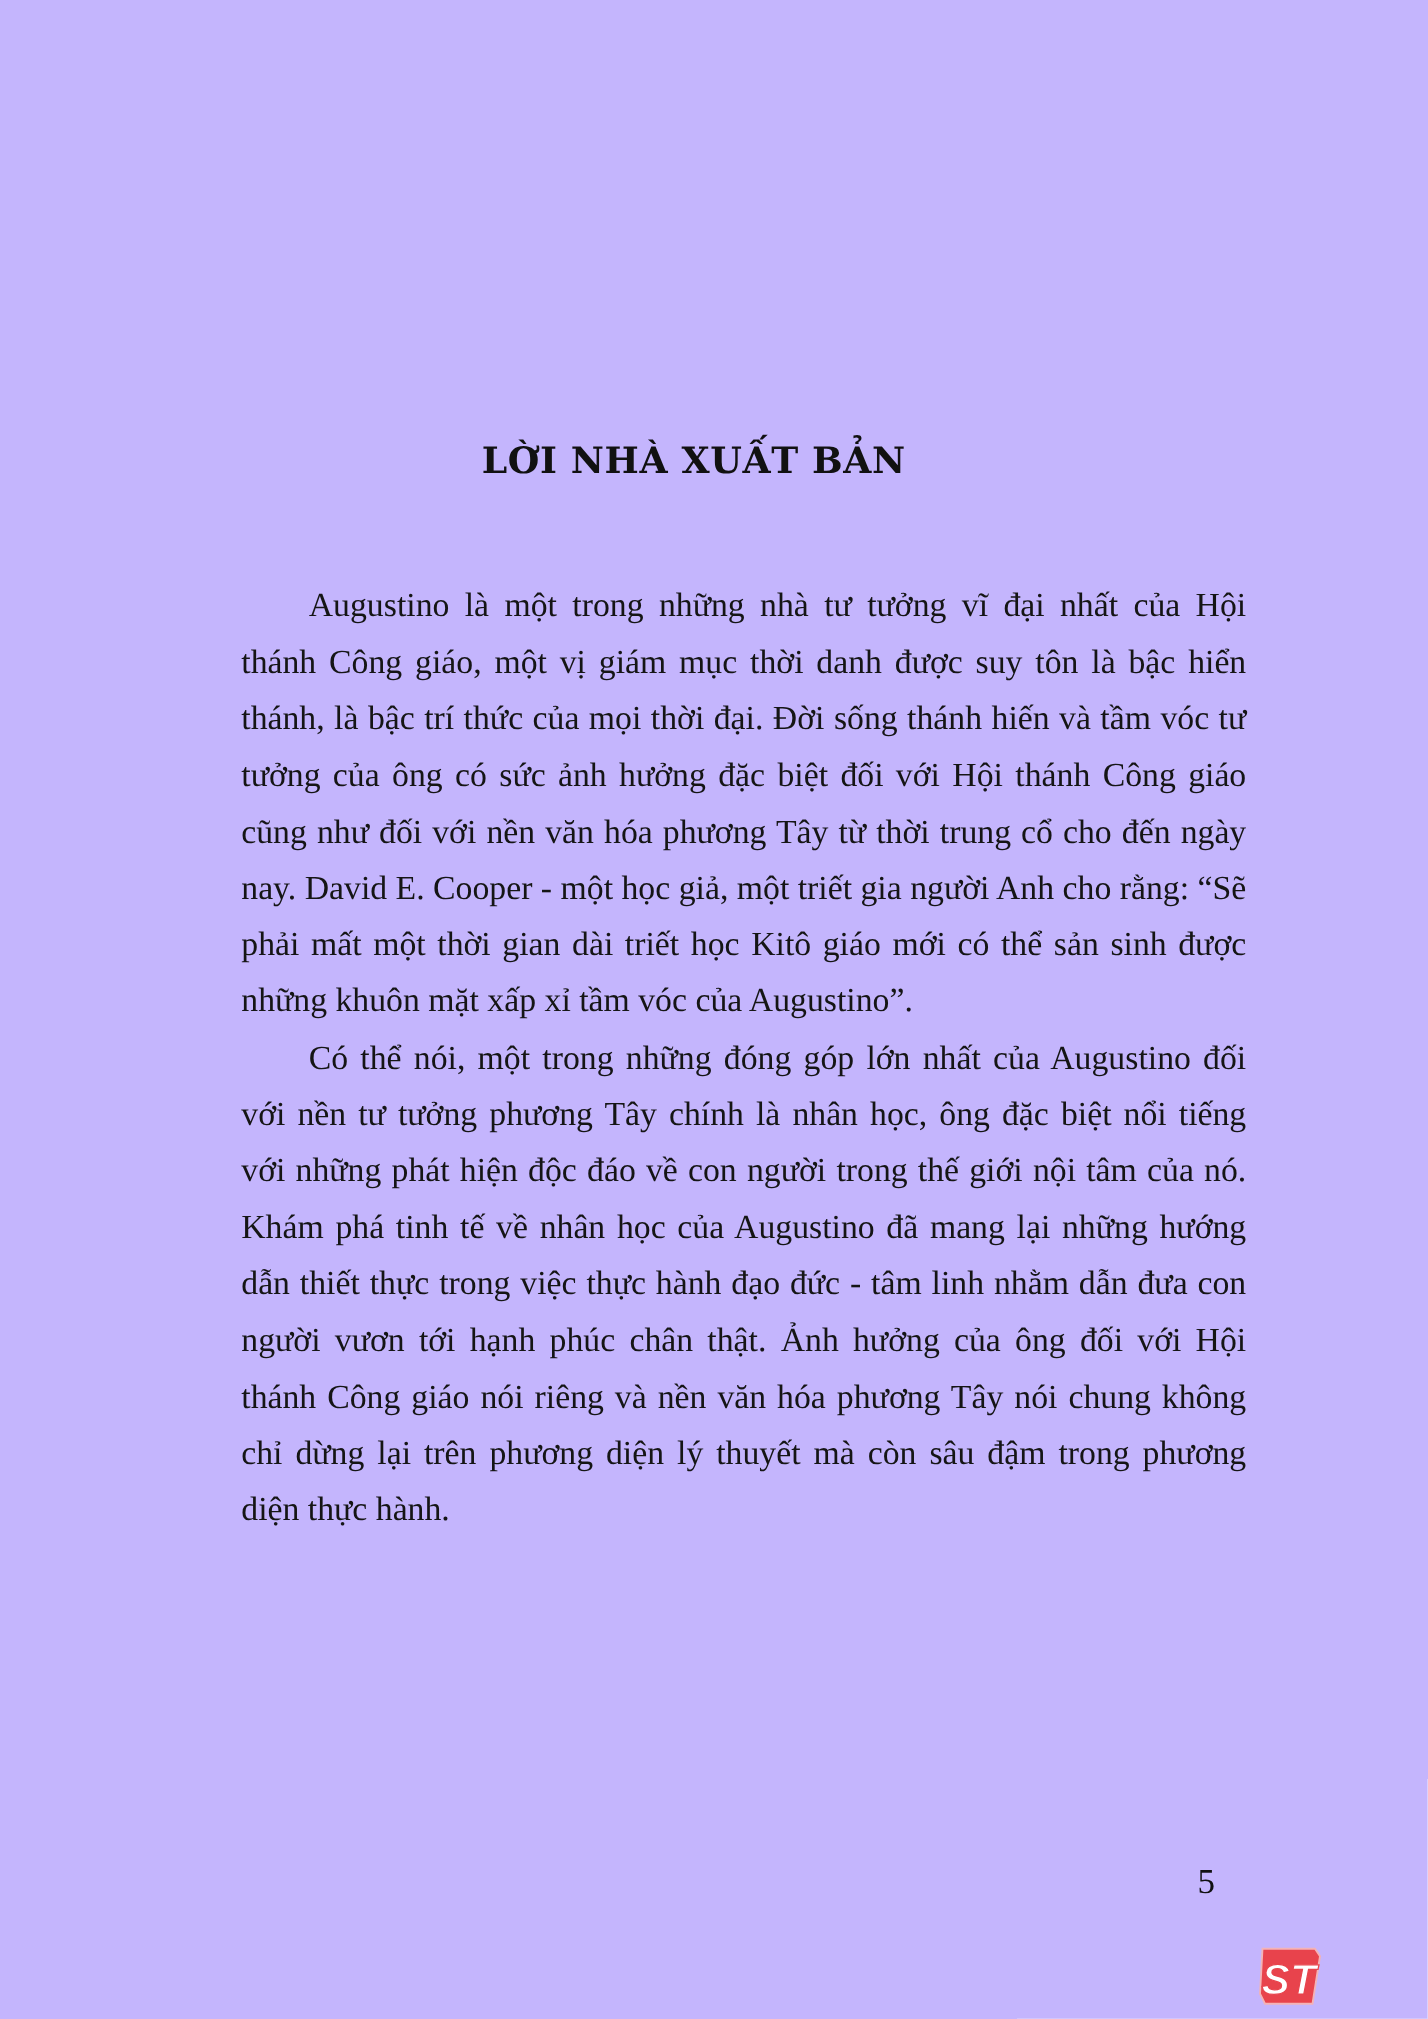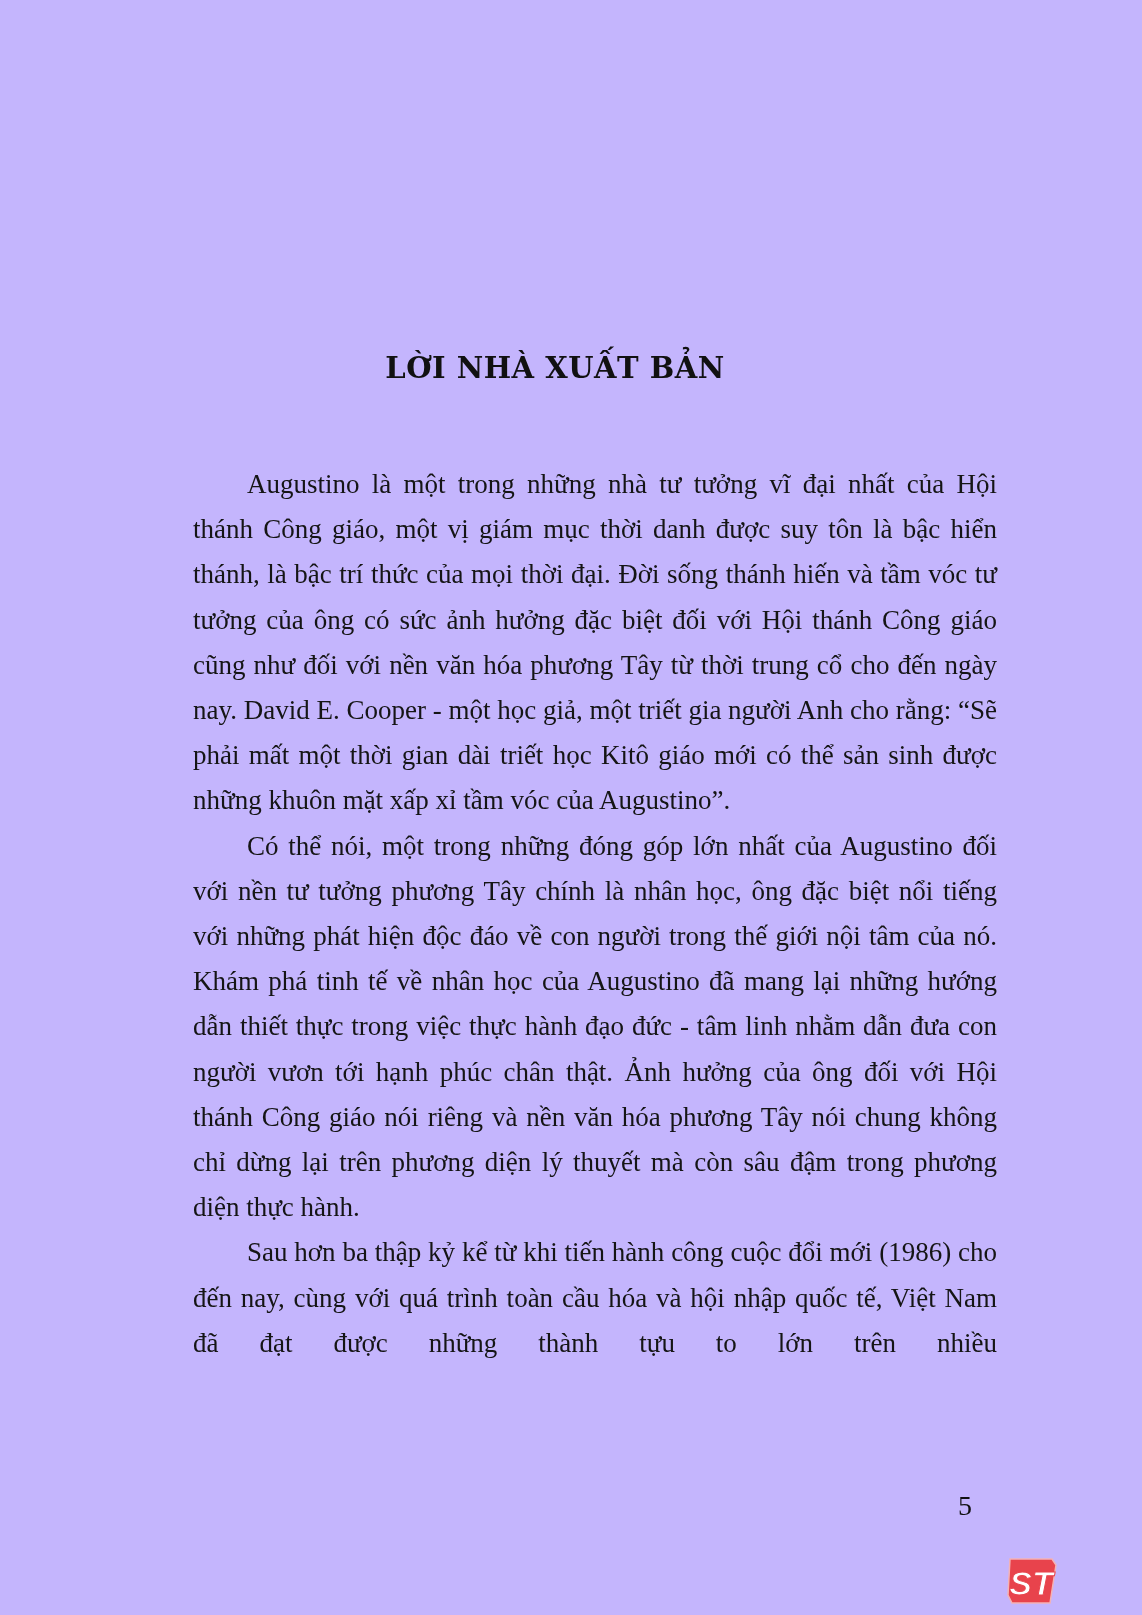--- a/index.html
+++ b/index.html
@@ -30,21 +30,20 @@
 </style>
 </head>
 <body>
 
 <div class="page">
   <h1 class="title">LỜI NHÀ XUẤT BẢN</h1>
 
   <div class="body-text">
     <p>Augustino là một trong những nhà tư tưởng vĩ đại nhất của Hội thánh Công giáo, một vị giám mục thời danh được suy tôn là bậc hiển thánh, là bậc trí thức của mọi thời đại. Đời sống thánh hiến và tầm vóc tư tưởng của ông có sức ảnh hưởng đặc biệt đối với Hội thánh Công giáo cũng như đối với nền văn hóa phương Tây từ thời trung cổ cho đến ngày nay. David E. Cooper - một học giả, một triết gia người Anh cho rằng: “Sẽ phải mất một thời gian dài triết học Kitô giáo mới có thể sản sinh được những khuôn mặt xấp xỉ tầm vóc của Augustino”.</p>
     <p>Có thể nói, một trong những đóng góp lớn nhất của Augustino đối với nền tư tưởng phương Tây chính là nhân học, ông đặc biệt nổi tiếng với những phát hiện độc đáo về con người trong thế giới nội tâm của nó. Khám phá tinh tế về nhân học của Augustino đã mang lại những hướng dẫn thiết thực trong việc thực hành đạo đức - tâm linh nhằm dẫn đưa con người vươn tới hạnh phúc chân thật. Ảnh hưởng của ông đối với Hội thánh Công giáo nói riêng và nền văn hóa phương Tây nói chung không chỉ dừng lại trên phương diện lý thuyết mà còn sâu đậm trong phương diện thực hành.</p>
-    <p style="text-align-last: justify;">Sau hơn ba thập kỷ kể từ khi tiến hành công cuộc đổi mới (1986) cho đến nay, cùng với quá trình toàn cầu hóa và hội nhập quốc tế, Việt Nam đã đạt được những thành tựu to lớn trên nhiều</p>
   </div>
 
   <div class="page-number">5</div>
 
   <div class="logo">
     <svg width="52" height="52" viewBox="0 0 52 52" xmlns="http://www.w3.org/2000/svg">
       <path d="M4 4 L46 4 L50 10 L44 48 L6 48 L2 40 Z" fill="#e8434c" stroke="#f3b3b6" stroke-width="1.5"></path>
       <text x="25" y="40" text-anchor="middle" font-family="Liberation Sans, sans-serif" font-weight="bold" font-style="italic" font-size="34" fill="#ffffff" stroke="#e8434c" stroke-width="1">ST</text>
     </svg>
   </div>

